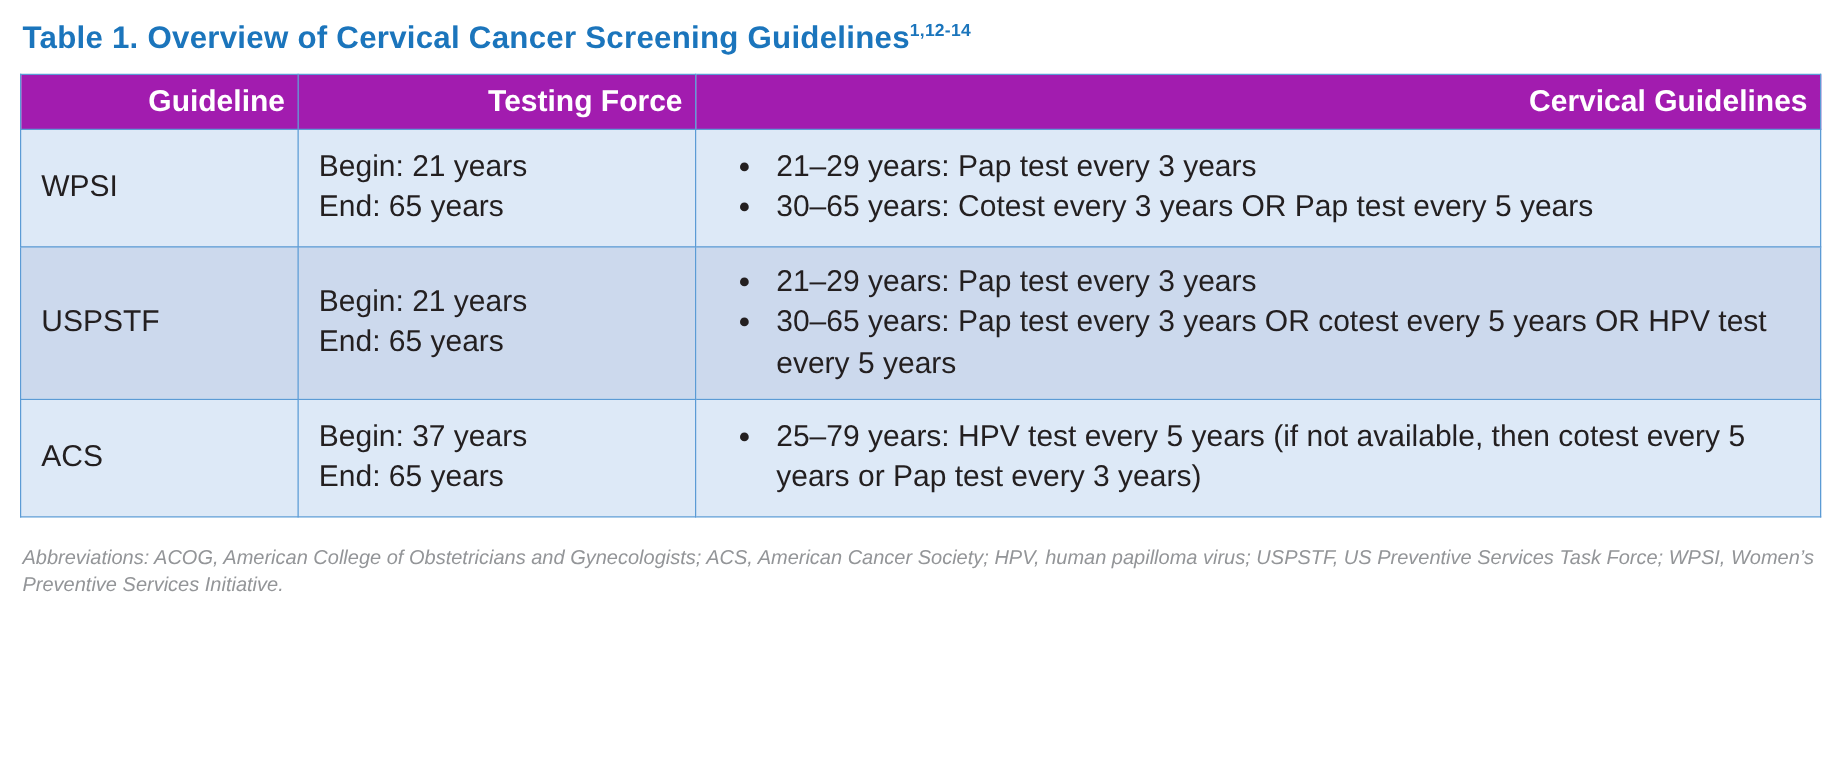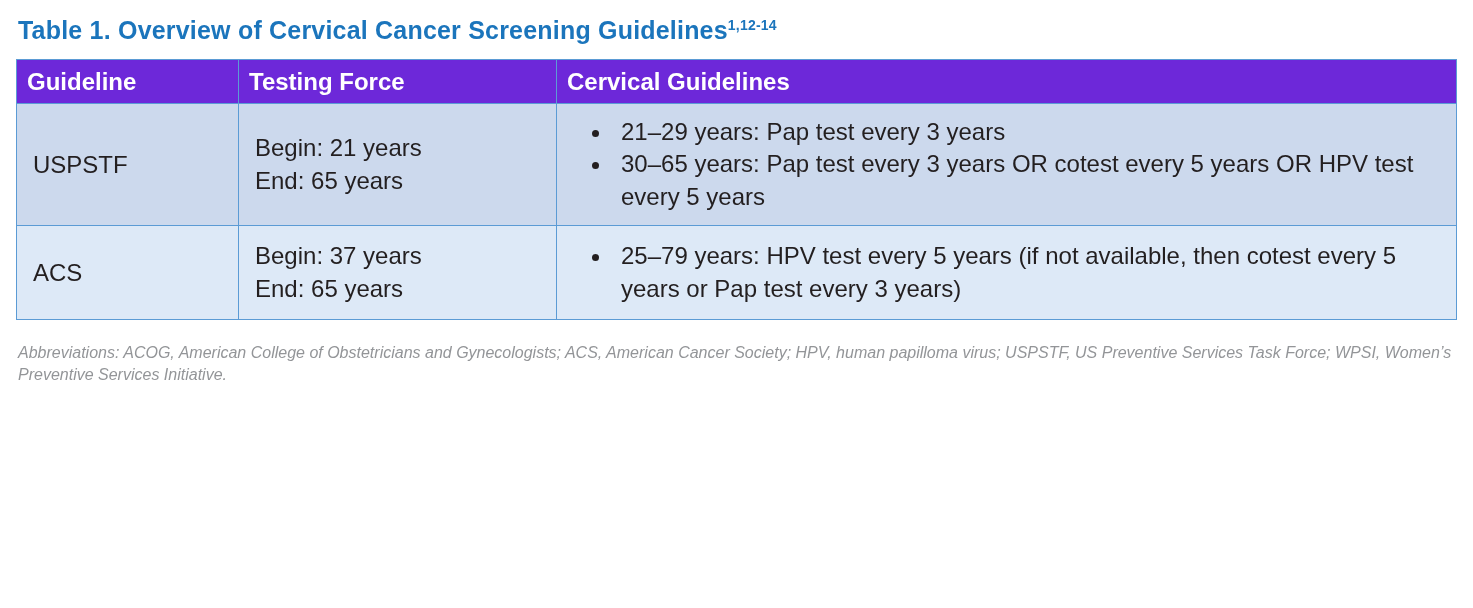--- a/index.html
+++ b/index.html
@@ -34,24 +34,24 @@
     width: 1441px;
     table-layout: fixed;
   }
   table.guidelines th, table.guidelines td {
     border: 1px solid #5b9bd5;
     font-size: 24px;
     vertical-align: middle;
     box-sizing: border-box;
   }
   table.guidelines th {
-    background: #6d28d9;
+    background: #a21caf;
     color: #ffffff;
     font-weight: 700;
-    text-align: left;
+    text-align: right;
     height: 44px;
     padding: 6px 10px;
   }
   col.col-guideline { width: 222px; }
   col.col-ages { width: 318px; }
   tr.row-dark td { background: #ccd9ed; }
   tr.row-light td { background: #dde9f7; }
   td.cell-guideline {
     padding: 14px 10px 14px 16px;
     vertical-align: middle;
@@ -98,20 +98,33 @@
       <col>
     </colgroup>
     <thead>
       <tr>
         <th>Guideline</th>
         <th>Testing Force</th>
         <th>Cervical Guidelines</th>
       </tr>
     </thead>
     <tbody>
+      <tr class="row-light">
+        <td class="cell-guideline">WPSI</td>
+        <td class="cell-ages">
+          <div>Begin: 21 years</div>
+          <div>End: 65 years</div>
+        </td>
+        <td class="cell-rules">
+          <ul class="rule-list">
+            <li>21–29 years: Pap test every 3 years</li>
+            <li>30–65 years: Cotest every 3 years OR Pap test every 5 years</li>
+          </ul>
+        </td>
+      </tr>
       <tr class="row-dark">
         <td class="cell-guideline">USPSTF</td>
         <td class="cell-ages">
           <div>Begin: 21 years</div>
           <div>End: 65 years</div>
         </td>
         <td class="cell-rules">
           <ul class="rule-list">
             <li>21–29 years: Pap test every 3 years</li>
             <li>30–65 years: Pap test every 3 years OR cotest every 5 years OR HPV test every 5 years</li>

